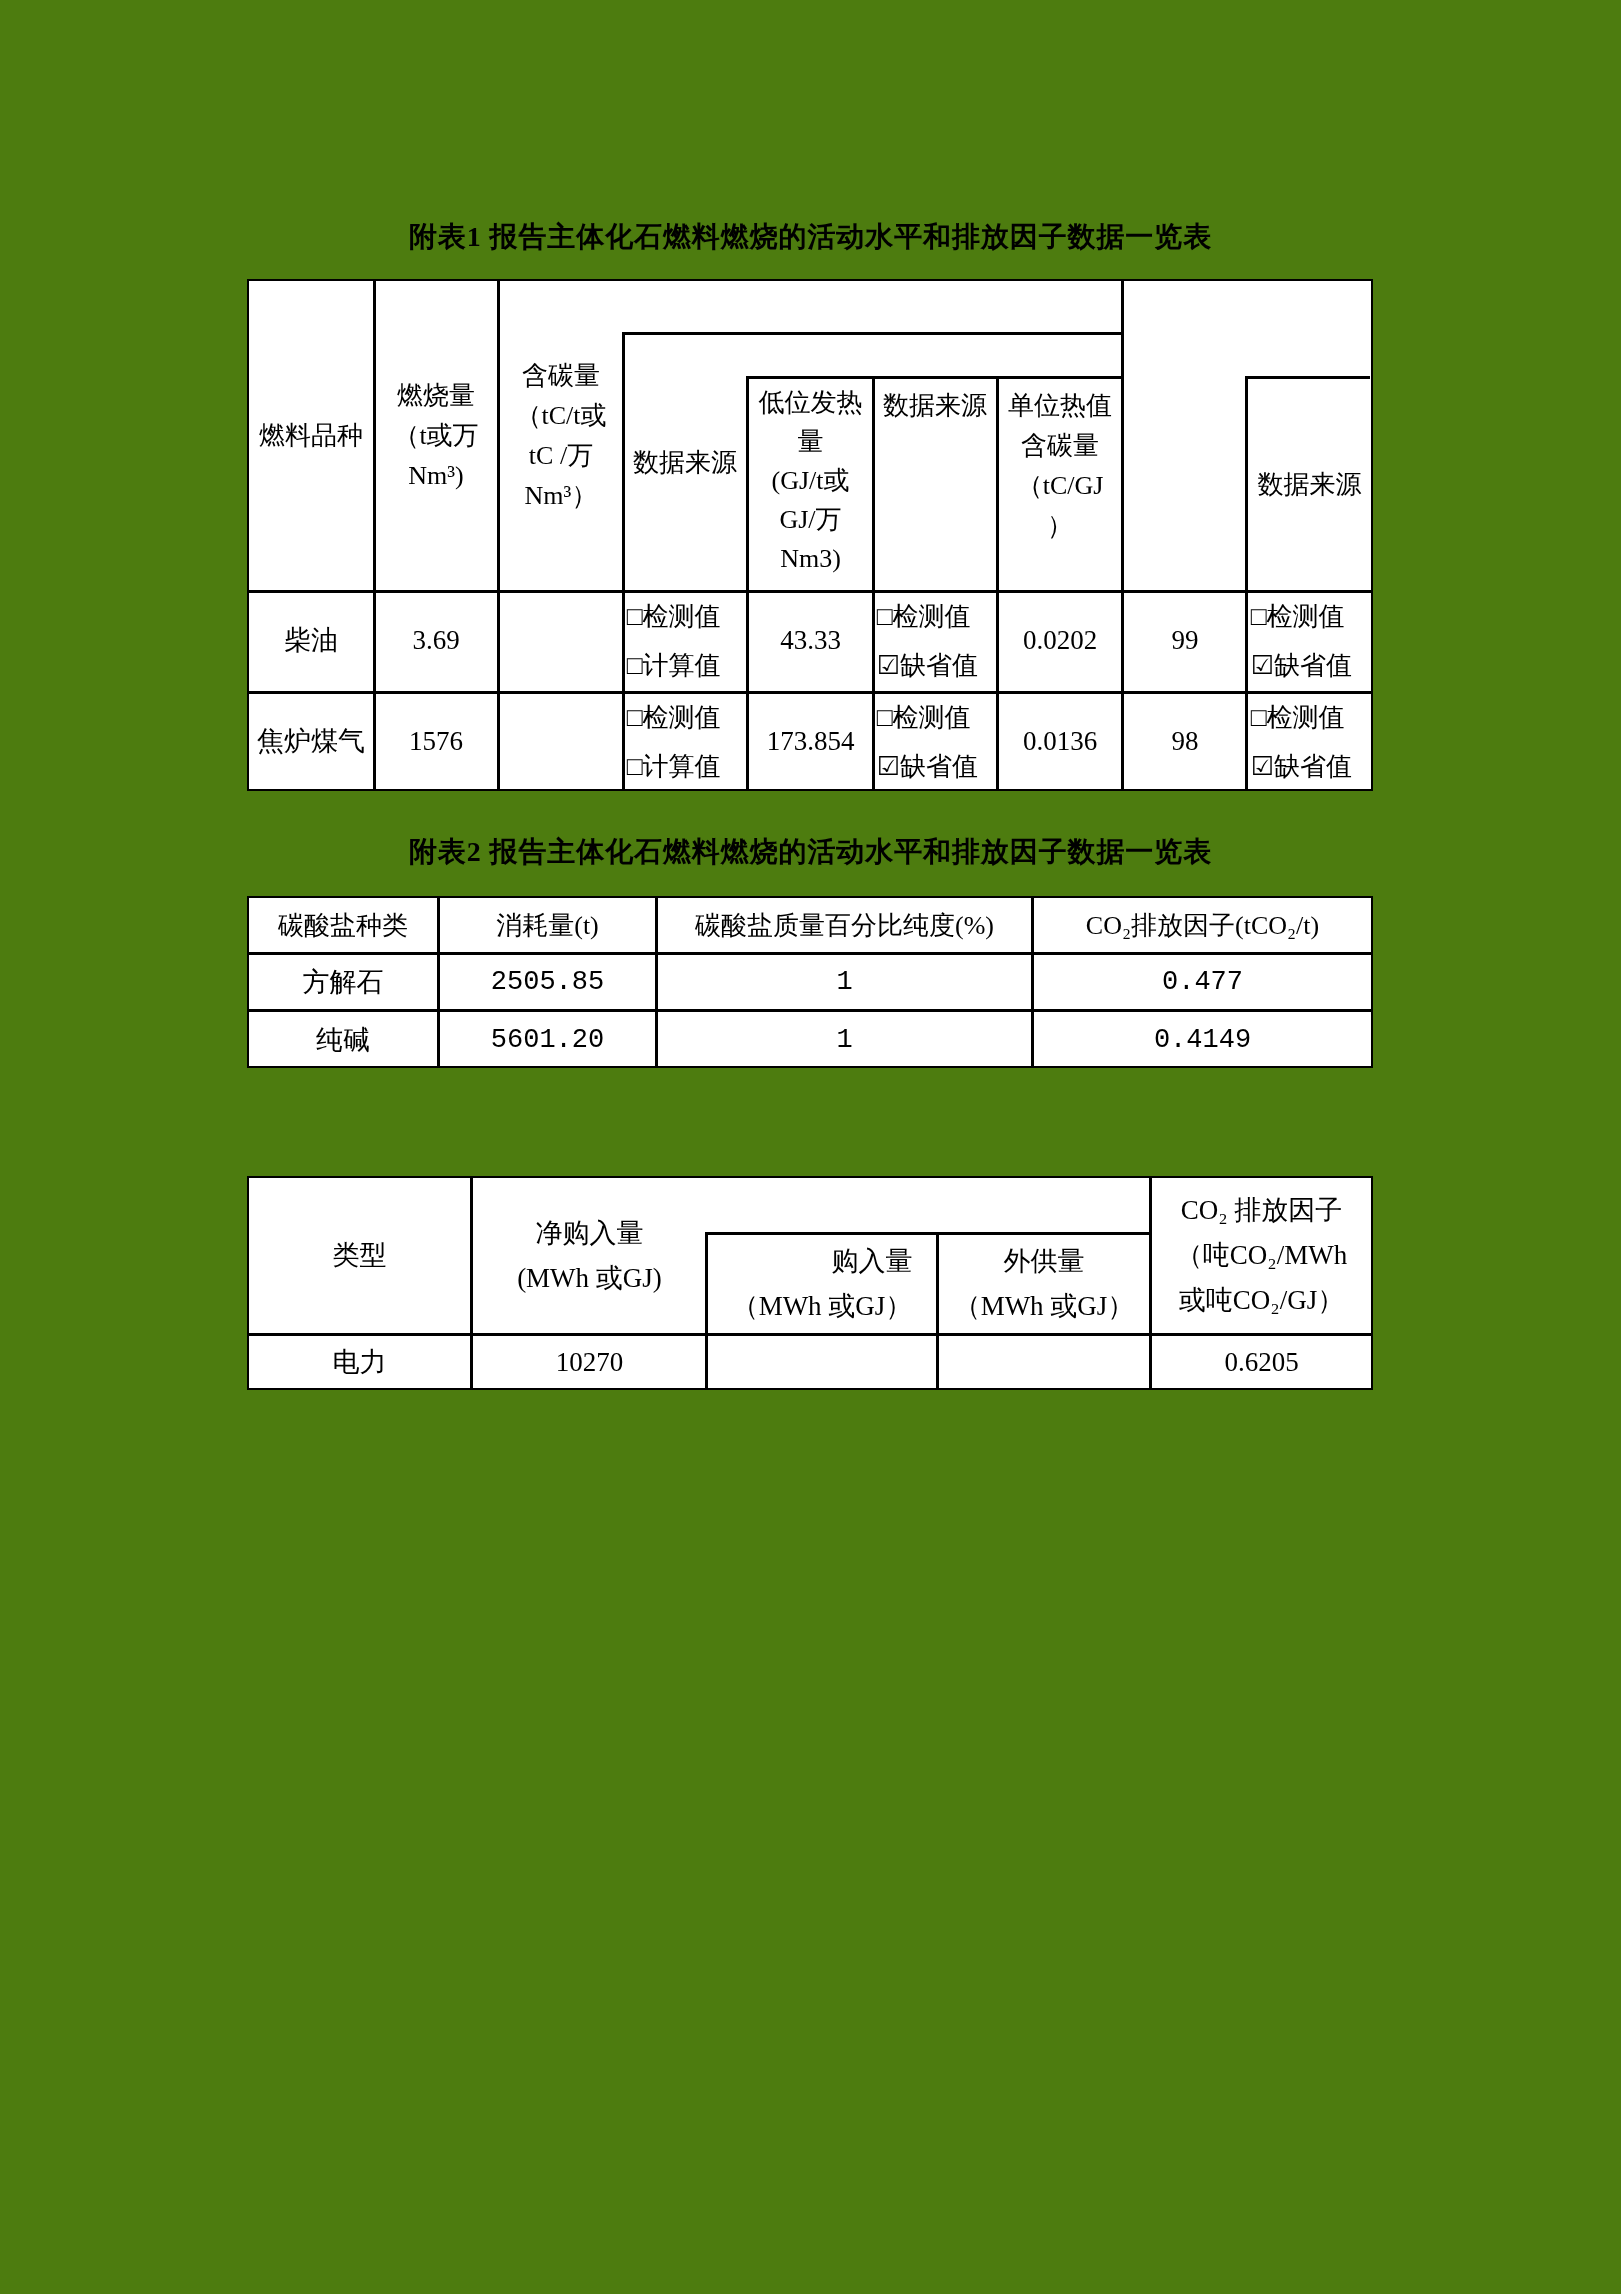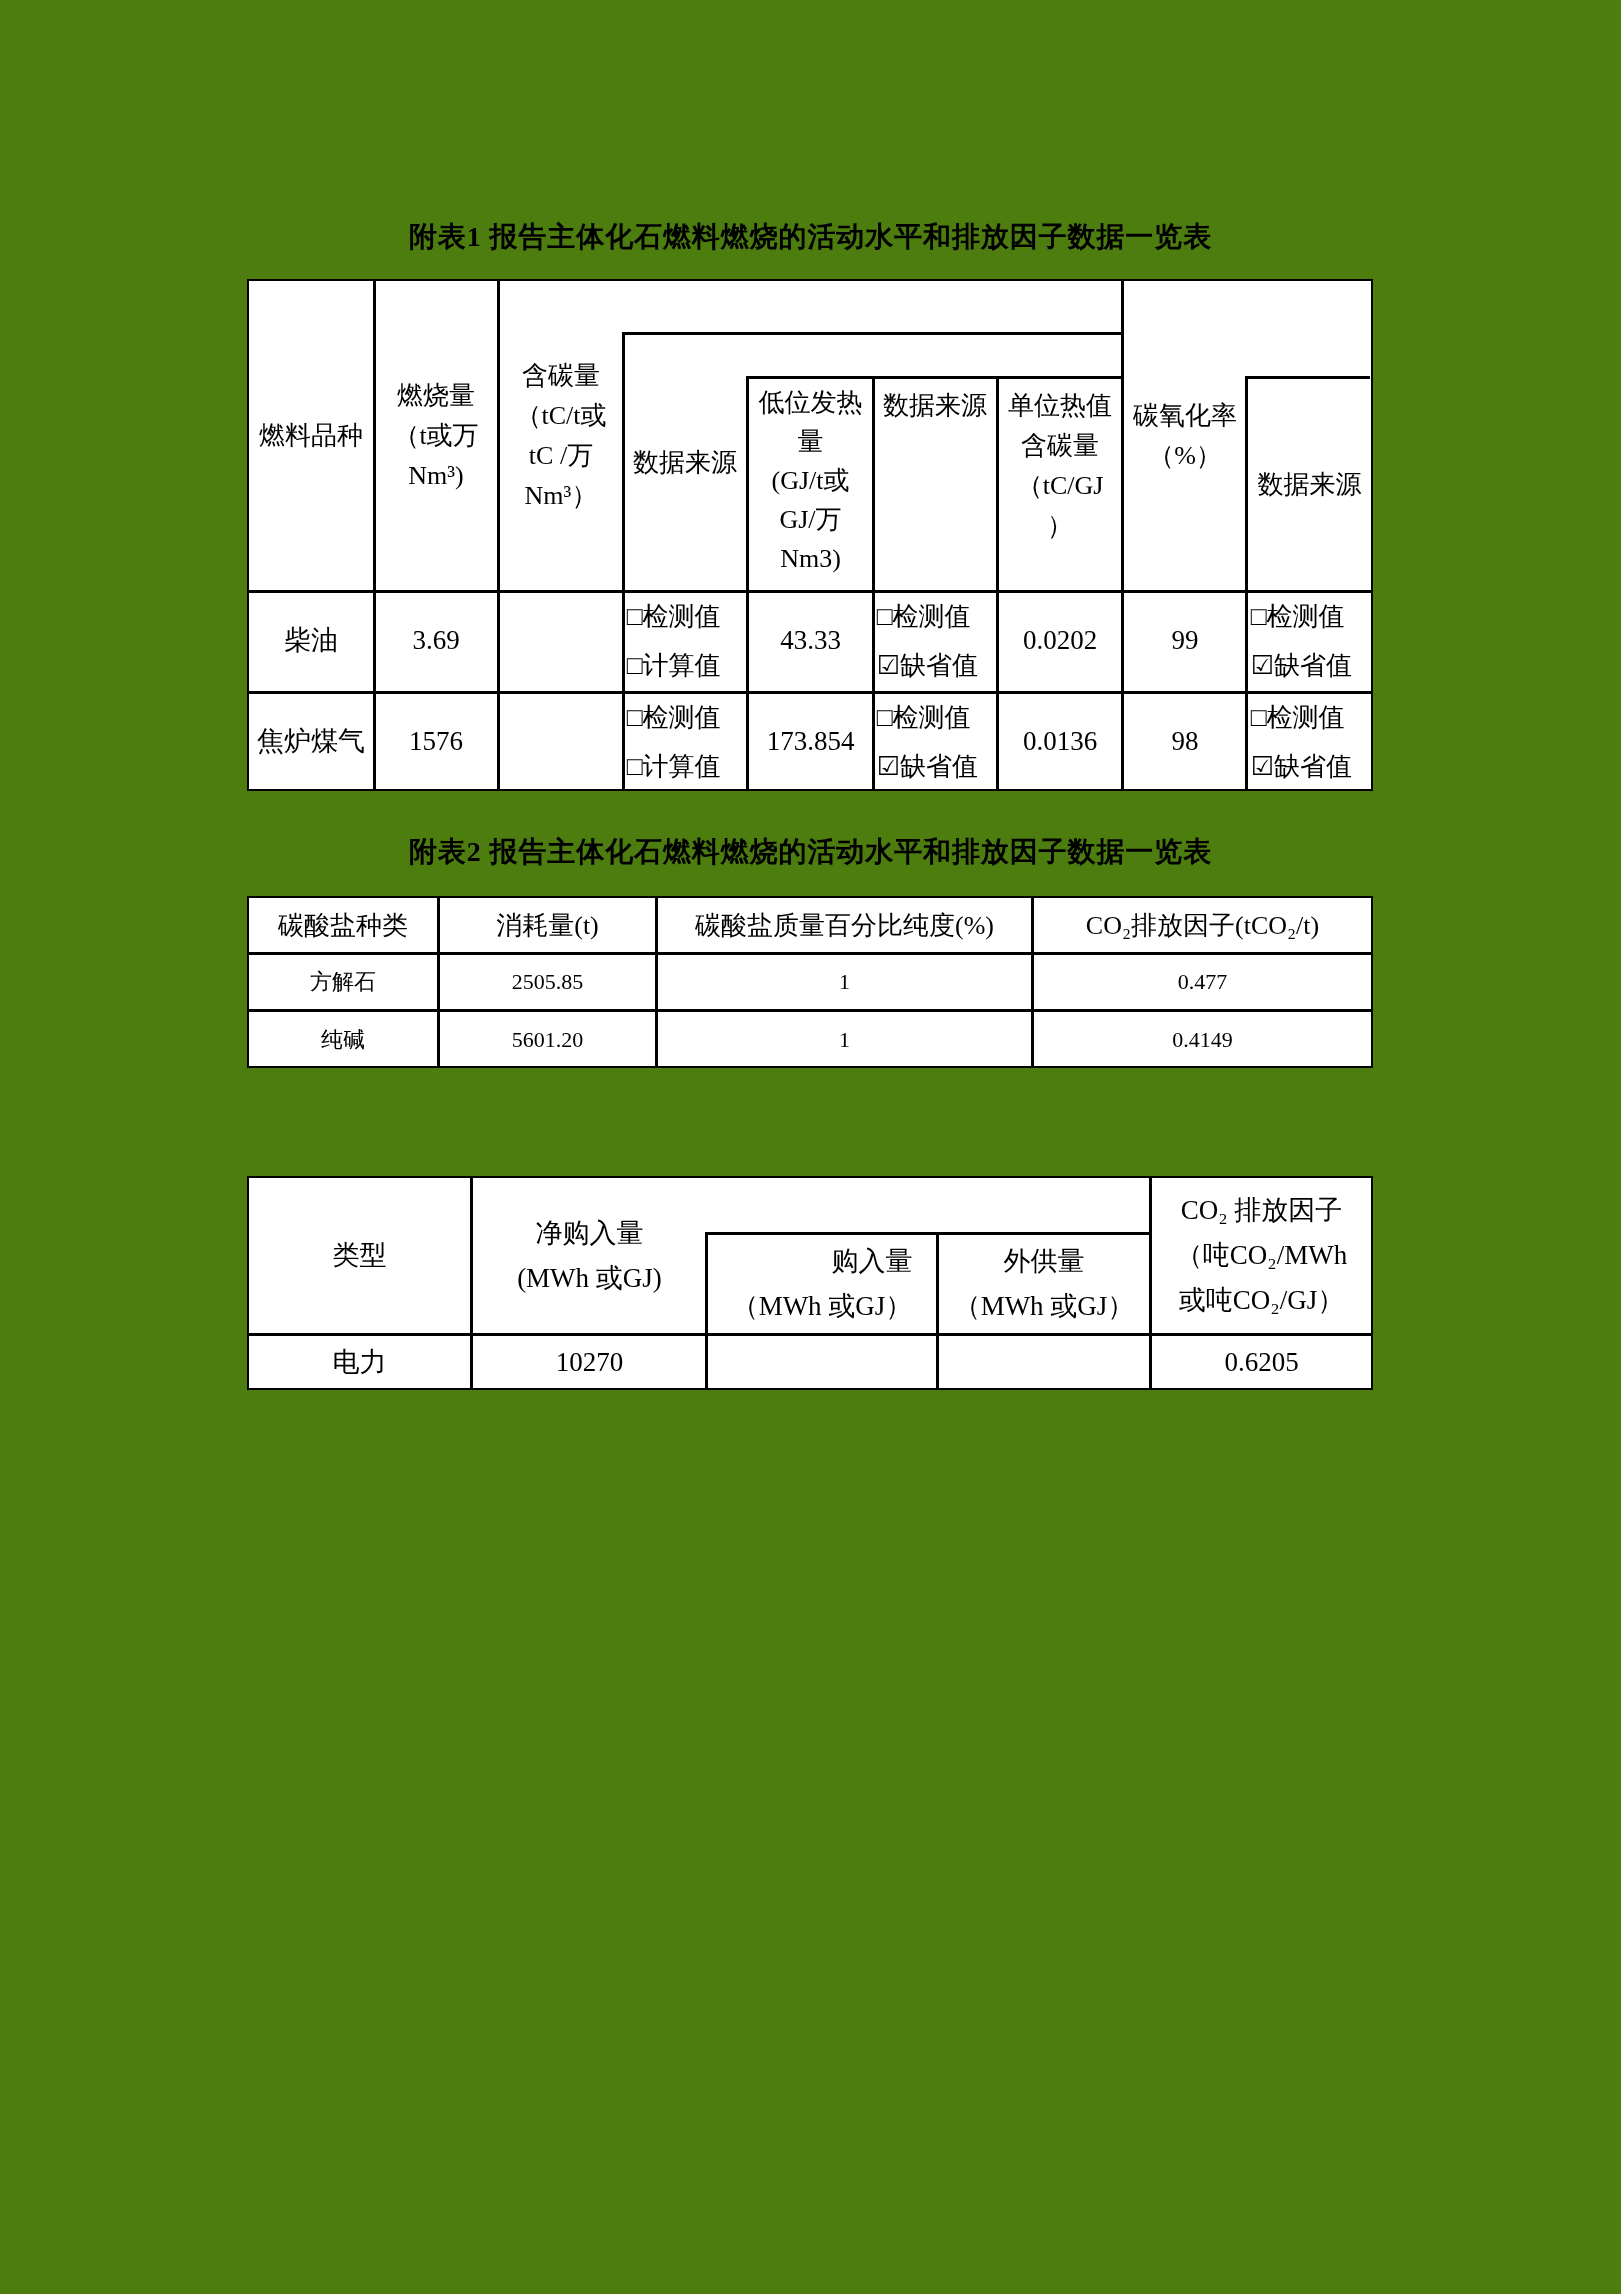--- a/index.html
+++ b/index.html
@@ -26,21 +26,21 @@
     text-align:center;white-space:pre-line;box-sizing:border-box;
   }
   .t1h{font-size:26px;line-height:40px;}
   .t1d{font-size:27px;line-height:45px;}
   .topal{align-items:flex-start;}
   .chk{
     font-size:26px;line-height:49px;
     justify-content:flex-start;text-align:left;padding-left:2.7px;
   }
   .t2h{font-size:26px;line-height:33px;}
-  .t2d{font-size:22px;}
+  .t2d{font-size:27px;font-family:Liberation Mono, monospace;}
   .t3h{font-size:27px;line-height:45px;}
   .t3d{font-size:27px;}
 </style>
 </head>
 <body>
 
 <div class="page">
 
   <div class="doc-title" style="top:218px;">附表1 报告主体化石燃料燃烧的活动水平和排放因子数据一览表</div>
 
@@ -72,22 +72,20 @@
     <div class="c t1h topal" style="left:500px;top:98px;width:123px;height:211px;padding-top:3.6px;line-height:39px;">低位发热
 量
 (GJ/t或
 GJ/万
 Nm3)</div>
     <div class="c t1h topal" style="left:625px;top:98px;width:122px;height:211px;padding-top:7.3px;">数据来源</div>
     <div class="c t1h topal" style="left:750px;top:98px;width:122px;height:211px;padding-top:7.3px;">单位热值
 含碳量
 （tC/GJ
 ）</div>
-    <div class="c t1h" style="left:875px;top:0;width:122px;height:309px;">碳氧化率
-（%）</div>
     <div class="c t1h" style="left:999px;top:98px;width:123px;height:211px;">数据来源</div>
 
     <div class="c t1d" style="left:0;top:312px;width:124px;height:95px;">柴油</div>
     <div class="c t1d" style="left:126px;top:312px;width:122px;height:95px;">3.69</div>
     <div class="c t1d" style="left:251px;top:312px;width:122px;height:95px;"></div>
     <div class="c chk" style="left:375px;top:312px;width:122px;height:95px;">□检测值
 □计算值</div>
     <div class="c t1d" style="left:500px;top:312px;width:123px;height:95px;">43.33</div>
     <div class="c chk" style="left:625px;top:312px;width:122px;height:95px;">□检测值
 ☑缺省值</div>

